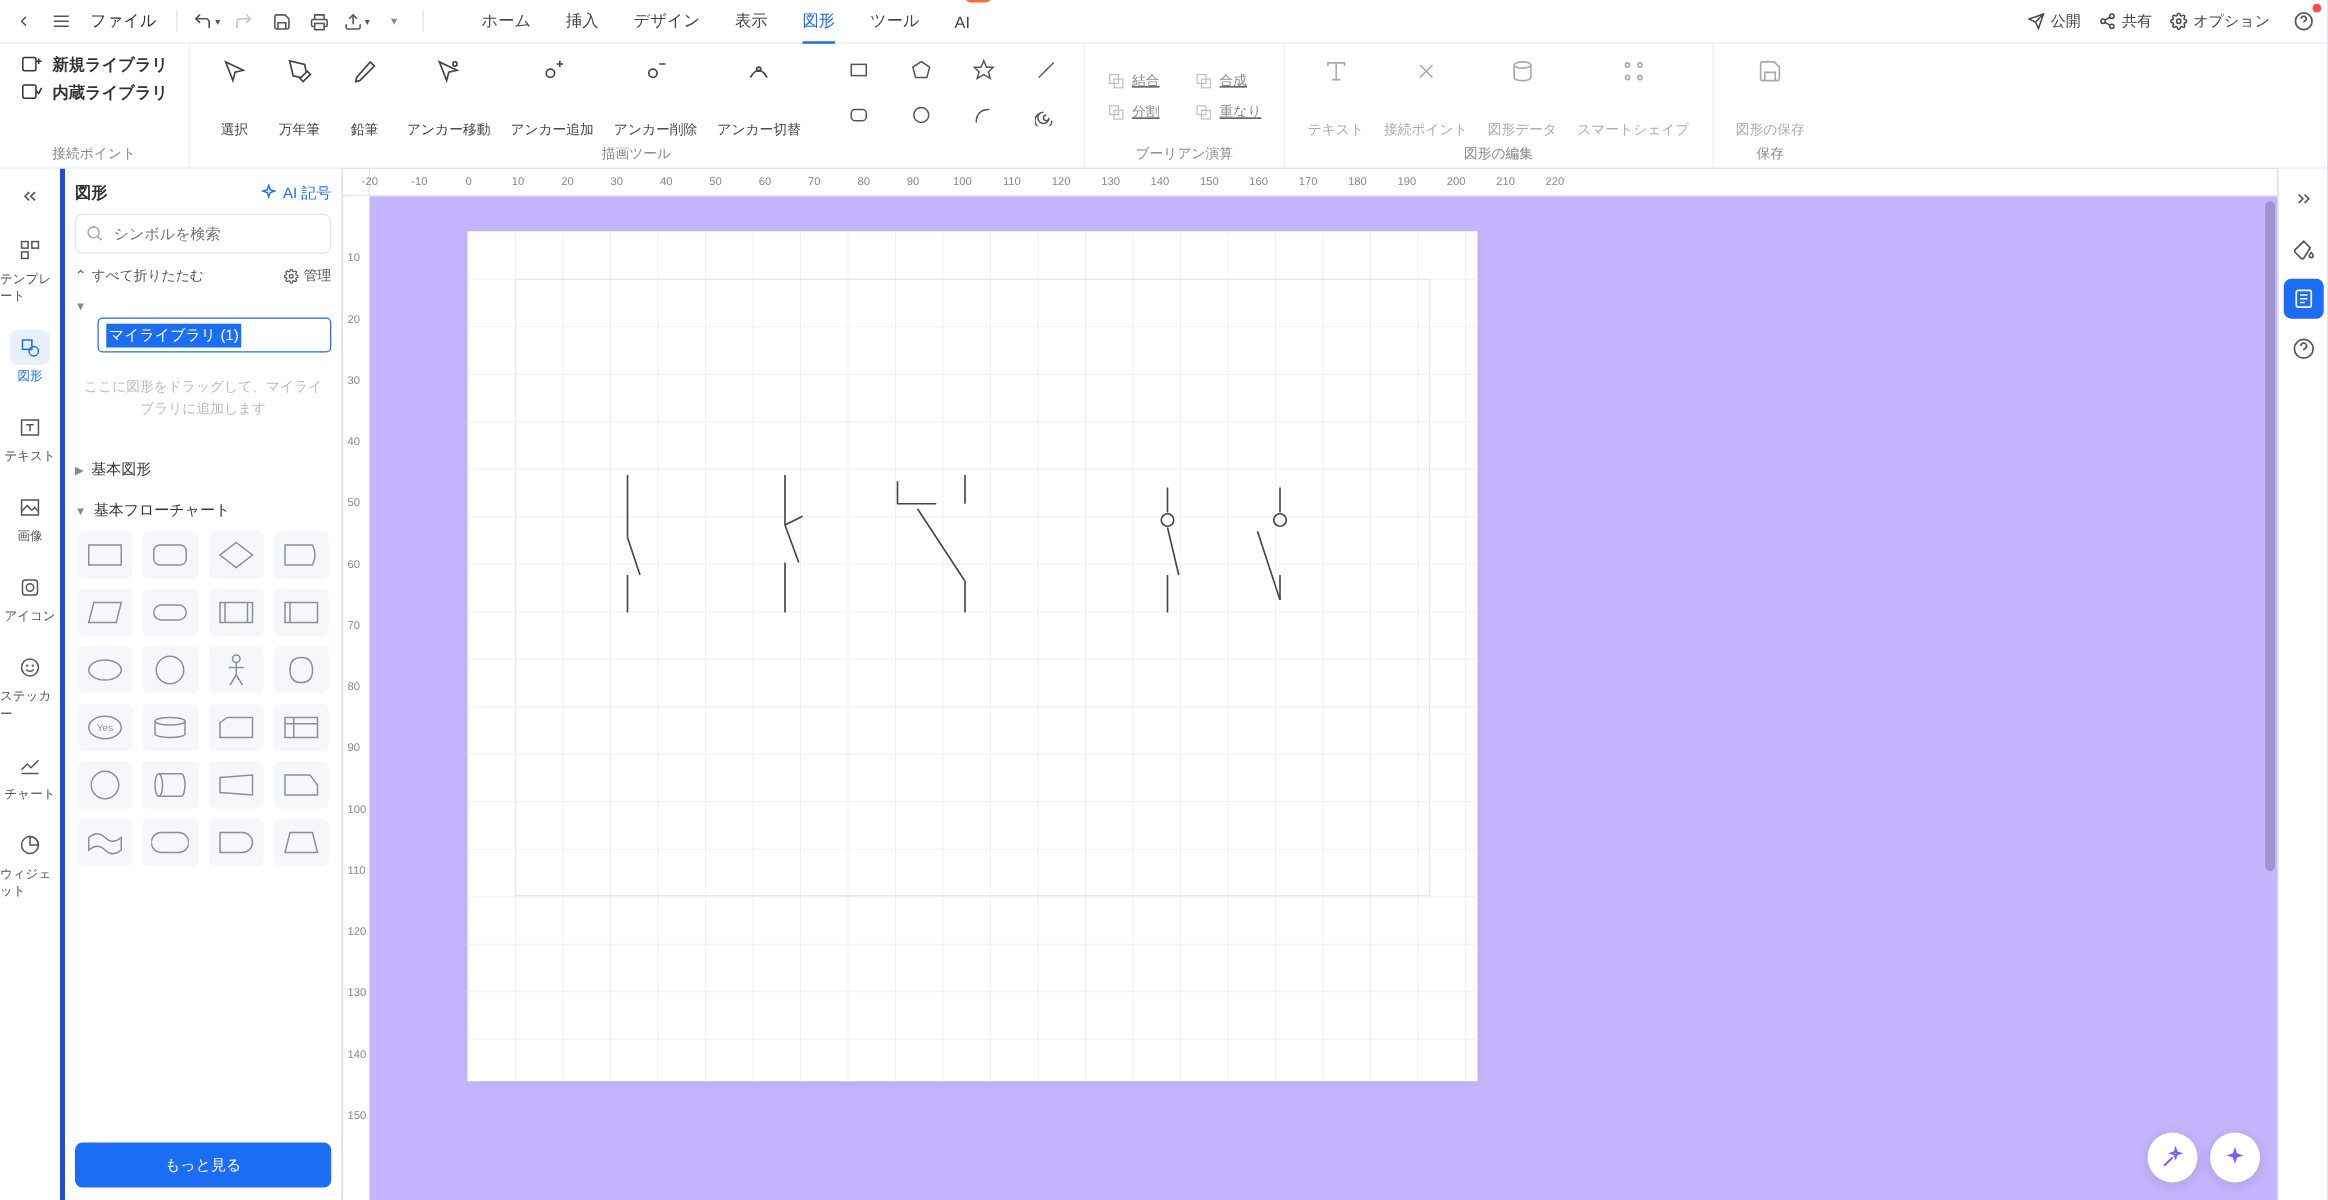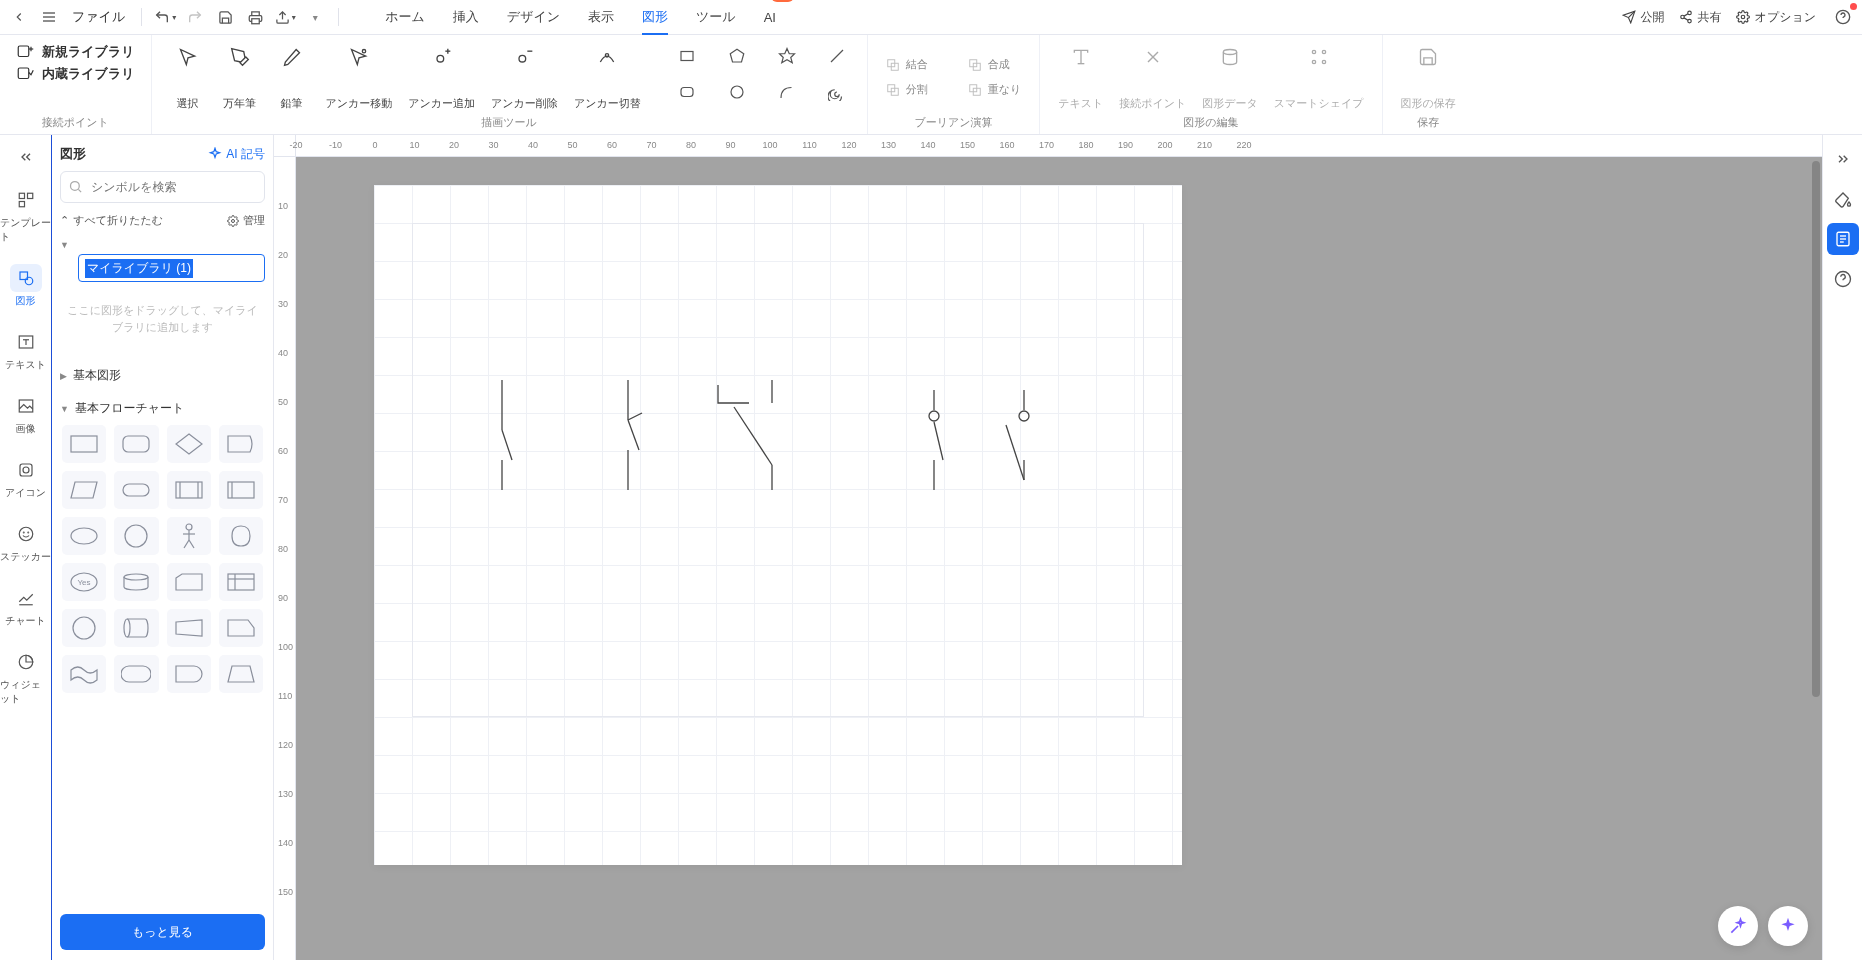--- a/index.html
+++ b/index.html
@@ -32,21 +32,21 @@
 .tool-row2 { display:flex; flex-direction:column; gap:4px; justify-content:center; }
 .tool-mini { display:flex; align-items:center; gap:6px; padding:3px 8px; cursor:pointer; border-radius:4px; font-size:11px; color:#888; }
 .tool-mini svg { opacity:.55; }
 .lib-rows { display:flex; flex-direction:column; gap:8px;font-weight:bold; }
 .lib-row { display:flex; align-items:center; gap:8px; cursor:pointer; font-size:13px; color:#333; padding:2px 6px; }
 .shape-grid2 { display:grid; grid-template-columns:repeat(4,40px); grid-template-rows:repeat(2,30px); gap:6px 10px; }
 .shape-cell { display:flex; align-items:center; justify-content:center; cursor:pointer; color:#555; }
 
 
 .main { display:flex; height:calc(100% - 135px); }
-.leftbar { width:52px; background:#fff; border-right:1px solid #1d4ed8; display:flex; flex-direction:column; align-items:center; padding-top:8px; gap:4px; }
+.leftbar { width:52px; background:#fff; border-right:4px solid #1d4ed8; display:flex; flex-direction:column; align-items:center; padding-top:8px; gap:4px; }
 .leftbar .collapse { cursor:pointer; color:#555; padding:6px; }
 .lb-item { display:flex; flex-direction:column; align-items:center; gap:2px; padding:8px 0; cursor:pointer; width:100%; font-size:10px; color:#555; position:relative; }
 .lb-item.active { color:#1b6ef3; }
 .lb-item.active .ic-box { background:#e8f0fe; }
 .ic-box { width:32px; height:28px; border-radius:6px; display:flex; align-items:center; justify-content:center; }
 
 
 .shape-panel { width:222px; background:#fff; border-right:1px solid #e5e7ef; display:flex; flex-direction:column; padding:10px 8px; overflow-y:auto; }
 .sp-head { display:flex; align-items:center; justify-content:space-between; margin-bottom:8px; }
 .sp-head .title { font-size:13px; font-weight:600; }
@@ -61,21 +61,21 @@
 .sp-sec-head .caret { font-size:9px; color:#888; }
 .lib-input { width:calc(100% - 18px); margin-left:18px; height:28px; border:1px solid #1b6ef3; border-radius:4px; padding:0 6px; font-size:12px; }
 .lib-input .sel { background:#1b6ef3; color:#fff; padding:1px 2px; }
 .drop-hint { margin:8px 0; padding:12px 6px; text-align:center; font-size:11px; color:#bbb; line-height:1.5; }
 .shape-grid { display:grid; grid-template-columns:repeat(4,1fr); gap:8px; padding:4px 2px; }
 .shape-grid .cell { height:38px; background:#f6f7fb; border-radius:5px; display:flex; align-items:center; justify-content:center; cursor:pointer; }
 .shape-grid .cell svg { stroke:#8a8f9c; fill:none; stroke-width:1.2; }
 .more-btn { margin-top:auto; background:#1b6ef3; color:#fff; height:36px; border-radius:6px; display:flex; align-items:center; justify-content:center; font-size:12px; cursor:pointer; }
 
 
-.canvas-wrap { flex:1; position:relative; background:#a3a3a3; overflow:hidden; }
+.canvas-wrap { flex:1; position:relative; background:#c4b5fd; overflow:hidden; }
 .ruler-h { position:absolute; top:0; left:22px; right:0; height:22px; background:#fff; border-bottom:1px solid #e2e5ee; display:flex; align-items:flex-end; font-size:9px; color:#888; }
 .ruler-h .tick { position:absolute; bottom:0; }
 .ruler-h .tick span { position:absolute; bottom:6px; transform:translateX(-50%); }
 .ruler-v { position:absolute; top:22px; left:0; bottom:0; width:22px; background:#fff; border-right:1px solid #e2e5ee; }
 .ruler-v .tick { position:absolute; left:0; font-size:9px; color:#888; }
 .ruler-v .tick span { transform:rotate(-0deg); position:absolute; left:4px; top:-5px; }
 .ruler-corner { position:absolute; top:0; left:0; width:22px; height:22px; background:#fff; border-right:1px solid #e2e5ee; border-bottom:1px solid #e2e5ee; }
 .page { position:absolute; background:#fff; box-shadow:0 2px 8px rgba(0,0,0,.05); }
 .page .grid { position:absolute; inset:0; background-image:linear-gradient(#eef0f5 1px,transparent 1px),linear-gradient(90deg,#eef0f5 1px,transparent 1px); background-size:38px 38px; }
 .page .inner-border { position:absolute; border:1px solid #e6e8ef; }
@@ -327,21 +327,21 @@
             <svg width="18" height="18" viewBox="0 0 24 24" fill="none" stroke="currentColor" stroke-width="1.6">
               <path d="M12 12 a3 3 0 1 0 3 3 a6 6 0 1 1-6-6 a9 9 0 1 0 9 9"></path>
             </svg>
           </div>
       </div>
     </div>
     <div class="glabel">描画ツール</div>
   </div>
 
   <div class="rgroup">
-    <div class="tools" style="gap:24px;">
+    <div class="tools" style="gap:12px;text-decoration:underline;">
       <div class="tool-row2">
         <div class="tool-mini">
             <svg width="14" height="14" viewBox="0 0 24 24" fill="none" stroke="currentColor" stroke-width="1.6">
               <rect x="3" y="3" width="12" height="12"></rect>
               <rect x="9" y="9" width="12" height="12"></rect>
             </svg>
             <span>結合</span>
           </div>
         <div class="tool-mini">
             <svg width="14" height="14" viewBox="0 0 24 24" fill="none" stroke="currentColor" stroke-width="1.6">

